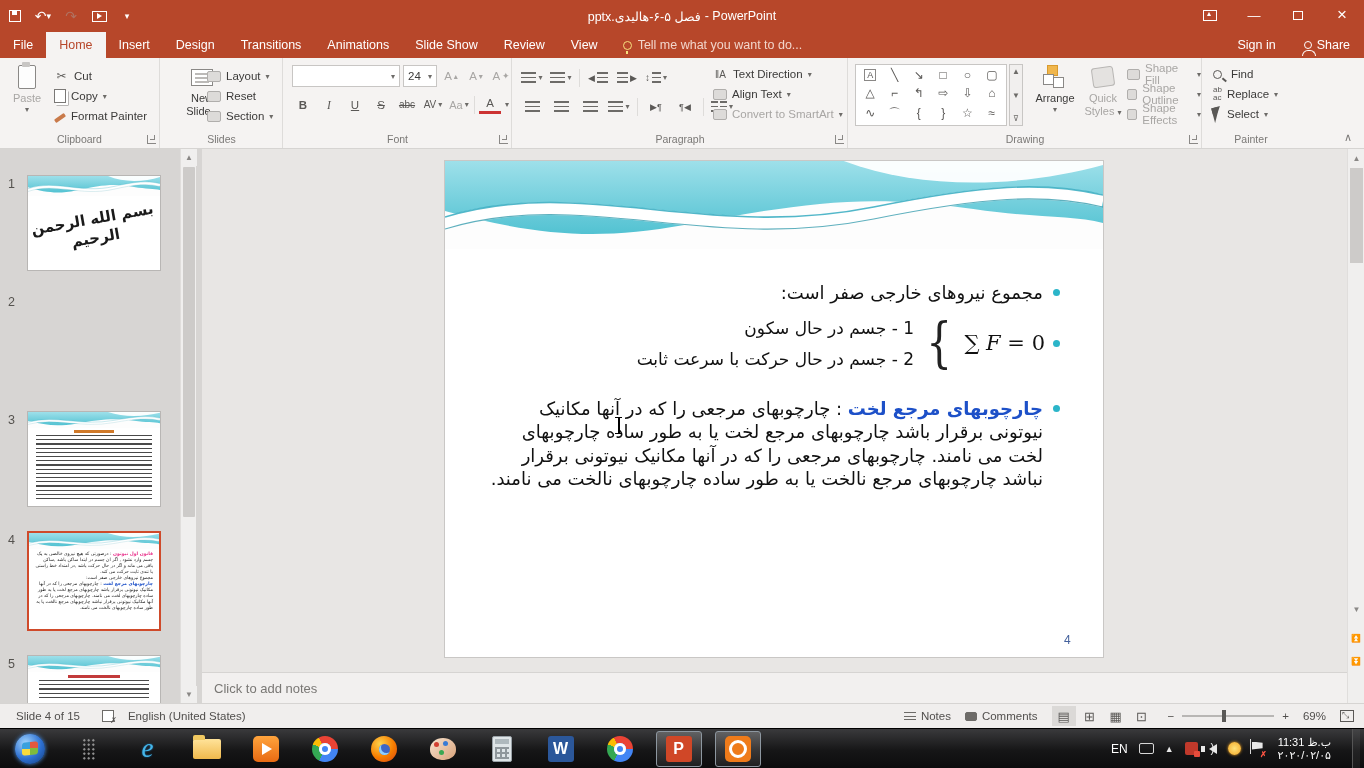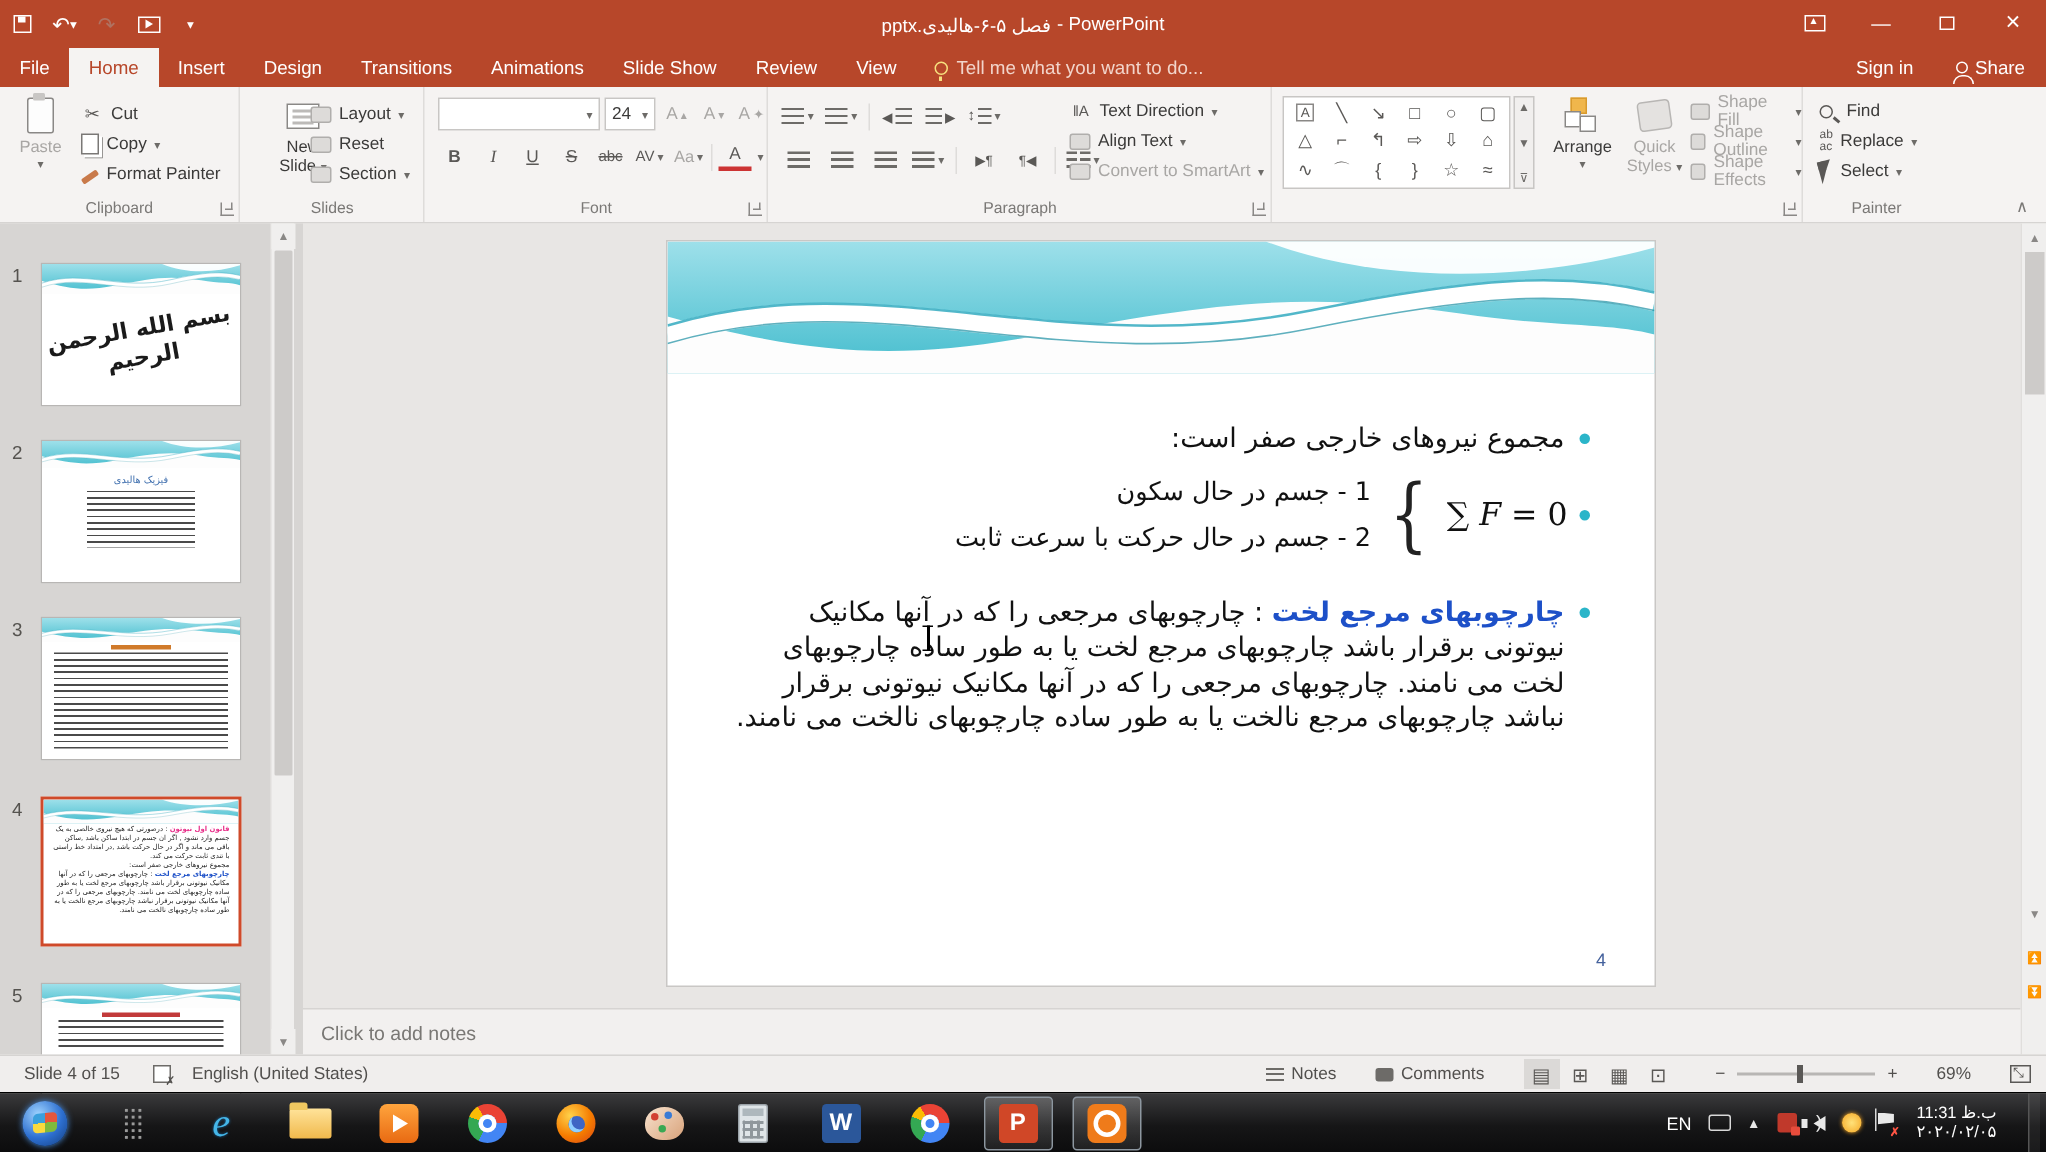--- a/index.html
+++ b/index.html
@@ -107,21 +107,21 @@
   #vscroll { position:absolute; right:0; top:0; width:17px; height:554px; background:#f0efee; border-left:1px solid #e0dedc; }
   #vthumb { position:absolute; left:2px; top:19px; width:13px; height:95px; background:#cdcbc9; }
   .vbtn { position:absolute; left:0; width:17px; height:18px; display:flex; align-items:center; justify-content:center; font-size:8px; color:#8a8886; }
   #notespane { position:absolute; left:0; bottom:0; width:1145px; height:31px; background:#f2f0ef; border-top:1px solid #d6d4d2; display:flex; align-items:center; padding-left:12px; color:#797774; font-size:13px; }
   
   #statusbar { position:absolute; left:0; top:703px; width:1364px; height:25px; background:#f0eeed; border-top:1px solid #d6d4d2; color:#514f4d; font-size:11.5px; display:flex; align-items:center; }
   .spell { width:12px; height:12px; border:1px solid #6d6b68; background:#fff; position:relative; margin:0 14px 0 22px; }
   .spell::after { content:"✗"; position:absolute; right:-4px; bottom:-4px; font-size:8px; color:#514f4d; }
   #sb-left { display:flex; align-items:center; }
   #sb-left .sinfo { margin-left:16px; }
-  #sb-right { margin-left:auto; display:flex; align-items:center; gap:26px; padding-right:10px;text-align:center; }
+  #sb-right { margin-left:auto; display:flex; align-items:center; gap:14px; padding-right:10px;text-align:center; }
   .sb-item { display:flex; align-items:center; gap:5px; }
   .notes-ico { width:12px; height:9px; background:repeating-linear-gradient(to bottom,#6d6b68 0 1.3px,transparent 1.3px 3.6px); }
   .comm-ico { width:12px; height:9px; border:1.2px solid #6d6b68; border-radius:2px; position:relative; background:#6d6b68; }
   .views { display:flex; gap:2px; font-size:13px; color:#5a5856; }
   .vw { width:24px; height:20px; display:flex; align-items:center; justify-content:center; }
   .vw.on { background:#dbd9d7; }
   .zoomctl { display:flex; align-items:center; gap:8px; }
   .ztrack { width:92px; height:2px; background:#b8b6b4; position:relative; }
   .zthumb { position:absolute; left:40px; top:-5px; width:4px; height:12px; background:#5a5856; }
   .fitbox { width:14px; height:12px; border:1.2px solid #5a5856; position:relative; }
@@ -456,20 +456,21 @@
           <span class="ssm"></span>
           <span>Shape Outline</span>
           <span class="caret">▾</span>
         </div>
       <div class="srow">
           <span class="ssm"></span>
           <span>Shape Effects</span>
           <span class="caret">▾</span>
         </div>
     </div>
+    <div class="glabel">Drawing</div>
     <span class="dlaunch"></span>
   </div>
 
   <div class="group" style="left:1203px;width:96px;border-right:none">
     <div style="position:absolute;left:10px;top:6px">
       <div class="srow">
           <span class="mag"></span>
           <span style="margin-left:4px">Find</span>
         </div>
       <div class="srow">
@@ -494,27 +495,20 @@
   <div id="thumbpane">
     <span class="thumbnum" style="top:28px">1</span>
     <div class="thumb" style="top:26px">
       <svg class="wave" viewBox="0 0 660 88" preserveAspectRatio="none" height="20">
           <use href="#waveart"></use>
         </svg>
       <div class="bismillah">بسم الله الرحمن الرحیم</div>
     </div>
 
     <span class="thumbnum" style="top:146px">2</span>
-    <div class="thumb" style="top:144px">
-      <svg class="wave" viewBox="0 0 660 88" preserveAspectRatio="none" height="18">
-          <use href="#waveart"></use>
-        </svg>
-      <div class="t-title">فیزیک هالیدی</div>
-      <div class="tlines center" style="height:38px;width:55%"></div>
-    </div>
 
     <span class="thumbnum" style="top:264px">3</span>
     <div class="thumb" style="top:262px">
       <svg class="wave" viewBox="0 0 660 88" preserveAspectRatio="none" height="16">
           <use href="#waveart"></use>
         </svg>
       <div class="tlines" style="height:3px;width:30%;background:#d07a2a;margin-top:2px"></div>
       <div class="tlines" style="height:64px;width:88%"></div>
     </div>
 

